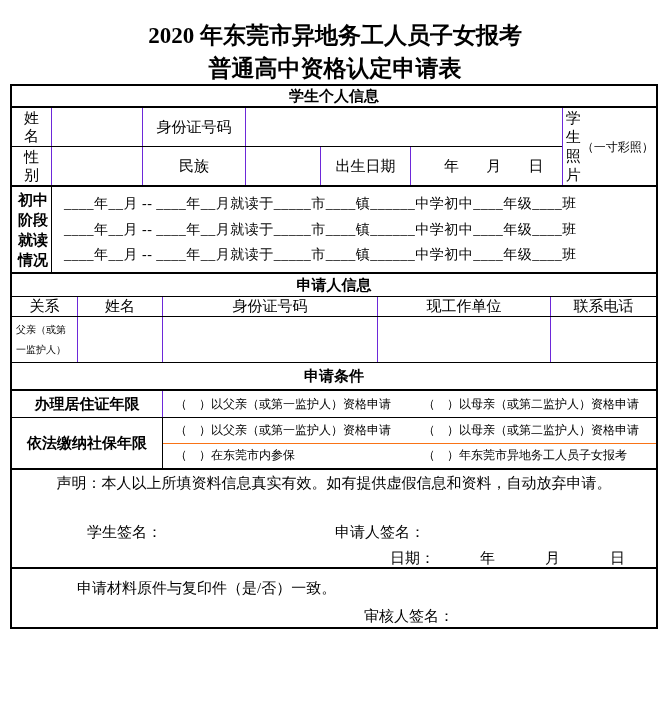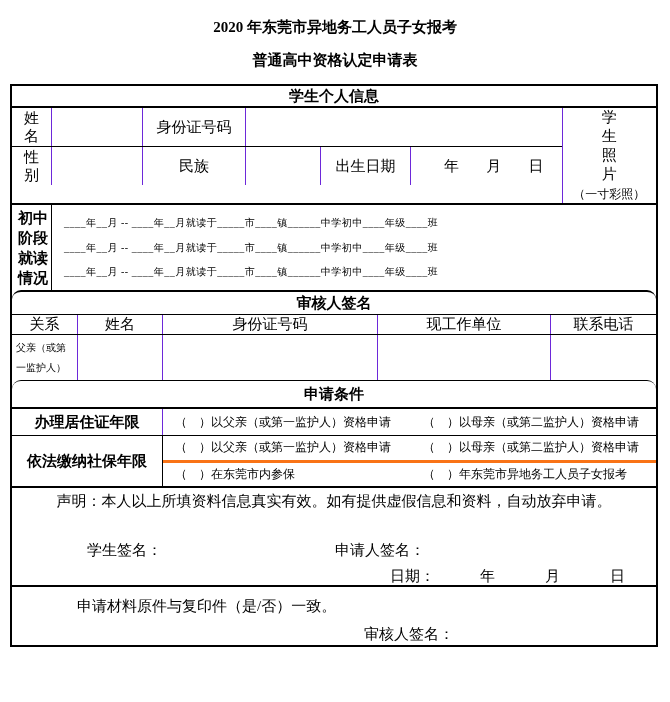--- a/index.html
+++ b/index.html
@@ -1,57 +1,57 @@
 <!DOCTYPE html>
 <html><head>
 <meta charset="utf-8">
 <style>
   html,body { margin:0; padding:0; background:#fff; }
   .page {
     position:relative; width:670px; height:702px; background:#fff;
     color:#000; font-family:"Liberation Serif","DejaVu Serif",serif;
     overflow:hidden;
   }
-  .title { text-align:center; font-weight:bold; font-size:15px; line-height:33px; padding-top:11px; }
+  .title { text-align:center; font-weight:bold; font-size:23px; line-height:33px; padding-top:19px; }
   .tbl {
     position:absolute; left:10px; top:84px; width:648px;
     border:2px solid #000; box-sizing:border-box; background:#fff;
   }
   .row { display:flex; border-top:1px solid #000; align-items:stretch; }
   .row.first { border-top:none; }
   .bt2 { border-top:2px solid #000; }
   .c { border-left:1px solid #6d28d9; box-sizing:border-box; display:flex; align-items:center; justify-content:center; }
   .c.nf { border-left:none; }
-  .sec-hdr { font-weight:bold; font-size:15px; justify-content:center; display:flex; align-items:center;border-radius:9px; }
+  .sec-hdr { font-weight:bold; font-size:15px; justify-content:center; display:flex; align-items:center; }
   .h20{height:20px} .h22{height:22px} .h26{height:26px} .h19{height:19px}
   .h38{height:38px} .h36{height:36px} .h45{height:45px} .h50{height:50px}
   .h85{height:85px} .h97{height:97px} .h58{height:58px} .h25{height:25px}
   .lab { width:39px; font-size:15px; }
   .vwrap { word-break:break-all; width:17px; line-height:18px; text-align:center; display:block; }
   .vwrap2 { word-break:break-all; width:33px; line-height:20px; text-align:right; display:block; font-weight:bold; }
   .w91{width:91px} .w103{width:103px} .w269{width:269px} .w90{width:90px}
   .w75{width:75px} .w65{width:65px} .w85{width:85px}
   .w215{width:215px} .w173{width:173px} .w150{width:150px}
   .flex1 { flex:1; }
   .fs15 { font-size:15px; }
   .grp { display:flex; }
   .grp-left { width:553px; display:flex; flex-direction:column; }
   .grp-left .row:first-child { border-top:none; }
-  .photo { width:95px; flex-direction:column; font-size:15px; }
+  .photo { width:95px; flex-direction:row; font-size:15px; }
   .photo-note { font-size:12px; margin-top:2px; white-space:nowrap; }
   .datecell { justify-content:space-between; padding:0 18px 0 33px; font-size:15px; }
   .ms-content { flex:1; display:flex; flex-direction:column; justify-content:space-evenly; padding-left:12px; }
-  .ms-line { font-size:10px; white-space:nowrap; letter-spacing:0.5px; }
+  .ms-line { font-size:14px; white-space:nowrap; letter-spacing:0.5px; }
   .rel { font-size:10px; line-height:20px; padding:2px 2px 2px 4px; justify-content:flex-start; align-items:center; text-align:left; }
   .condlab { font-weight:bold; font-size:15px; }
   .optcol { flex:1; display:flex; flex-direction:column; }
   .optrow { display:flex; align-items:center; font-size:12px; }
   .optrow .o1 { width:248px; margin-left:12px; white-space:nowrap; }
   .optrow .o2 { white-space:nowrap; }
-  .optrow.divide { border-top:3px solid #f97316; }
+  .optrow.divide { border-top:1px solid #f97316; }
   .decl { position:relative; display:block; }
   .decl-text { position:absolute; top:4px; left:0; right:0; text-align:center; font-size:15px; }
   .sig-student { position:absolute; left:75px; top:53px; font-size:15px; }
   .sig-applicant { position:absolute; left:323px; top:53px; font-size:15px; }
   .date-label { position:absolute; left:378px; top:79px; font-size:15px; }
   .date-y { position:absolute; left:468px; top:79px; font-size:15px; }
   .date-m { position:absolute; left:533px; top:79px; font-size:15px; }
   .date-d { position:absolute; left:598px; top:79px; font-size:15px; }
   .materials { position:relative; display:block; }
   .mat-text { position:absolute; left:65px; top:10px; font-size:15px; }
@@ -106,21 +106,21 @@
       <div class="c nf lab">
           <span class="vwrap2">初中阶段就读情况</span>
         </div>
       <div class="c flex1 ms-content" style="border-left:1px solid #000; display:flex; align-items:stretch; justify-content:space-evenly;">
         <div class="ms-line">____年__月 -- ____年__月就读于_____市____镇______中学初中____年级____班</div>
         <div class="ms-line">____年__月 -- ____年__月就读于_____市____镇______中学初中____年级____班</div>
         <div class="ms-line">____年__月 -- ____年__月就读于_____市____镇______中学初中____年级____班</div>
       </div>
     </div>
 
-    <div class="row sec-hdr h22 bt2">审核人签名</div>
+    <div class="row sec-hdr h22 bt2">申请人信息</div>
     <div class="row h19">
       <div class="c nf w65 fs15">关系</div>
       <div class="c w85 fs15">姓名</div>
       <div class="c w215 fs15">身份证号码</div>
       <div class="c w173 fs15">现工作单位</div>
       <div class="c flex1 fs15">联系电话</div>
     </div>
     <div class="row h45">
       <div class="c nf w65 rel">父亲（或第一监护人）</div>
       <div class="c w85"></div>

